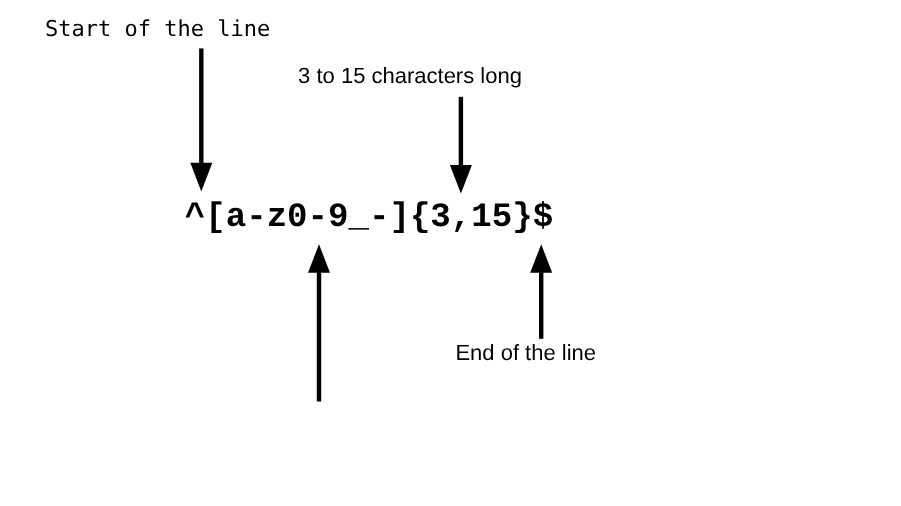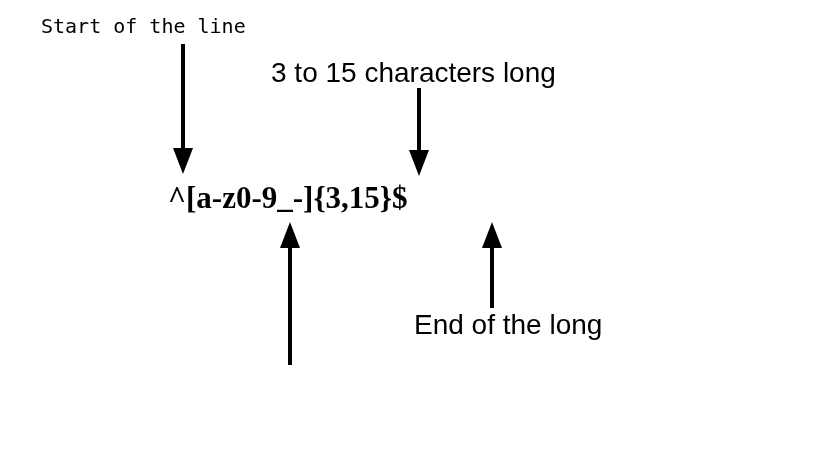--- a/index.html
+++ b/index.html
@@ -16,32 +16,32 @@
   }
   #stage {
     position: relative;
     width: 819px;
     height: 460px;
   }
   .label {
     position: absolute;
     white-space: nowrap;
     font-family: "Liberation Sans", sans-serif;
-    font-size: 28px;
+    font-size: 20px;
     line-height: 1.1;
     color: #000000;
   }
   .label.mono {
     font-family: "DejaVu Sans Mono", monospace;
     font-size: 20px;
   }
   .regex {
     position: absolute;
     white-space: pre;
-    font-family: Liberation Serif, serif;
+    font-family: Liberation Mono, monospace;
     font-weight: bold;
     font-size: 31px;
     letter-spacing: 0px;
     color: #000000;
   }
   .arrow {
     position: absolute;
   }
   .arrow svg {
     display: block;
@@ -50,21 +50,21 @@
 </style>
 </head>
 <body>
 
 <div id="stage">
 
   <div class="label mono" style="left:41px; top:15px;">Start of the line</div>
 
   <div class="label" style="left:271px; top:58px;">3 to 15 characters long</div>
 
-  <div class="label" style="left:414px; top:310px;">End of the long</div>
+  <div class="label" style="left:414px; top:310px;">End of the line</div>
 
 
   <div class="regex" style="left:168px; top:180px;">^[a-z0-9_-]{3,15}$</div>
 
   <div class="arrow" style="left:170px; top:44px;">
     <svg width="26" height="130" viewBox="0 0 26 130">
       <line x1="13" y1="0" x2="13" y2="112" stroke="#000000" stroke-width="4"></line>
       <polygon points="13,130 3,104 23,104" fill="#000000"></polygon>
     </svg>
   </div>

